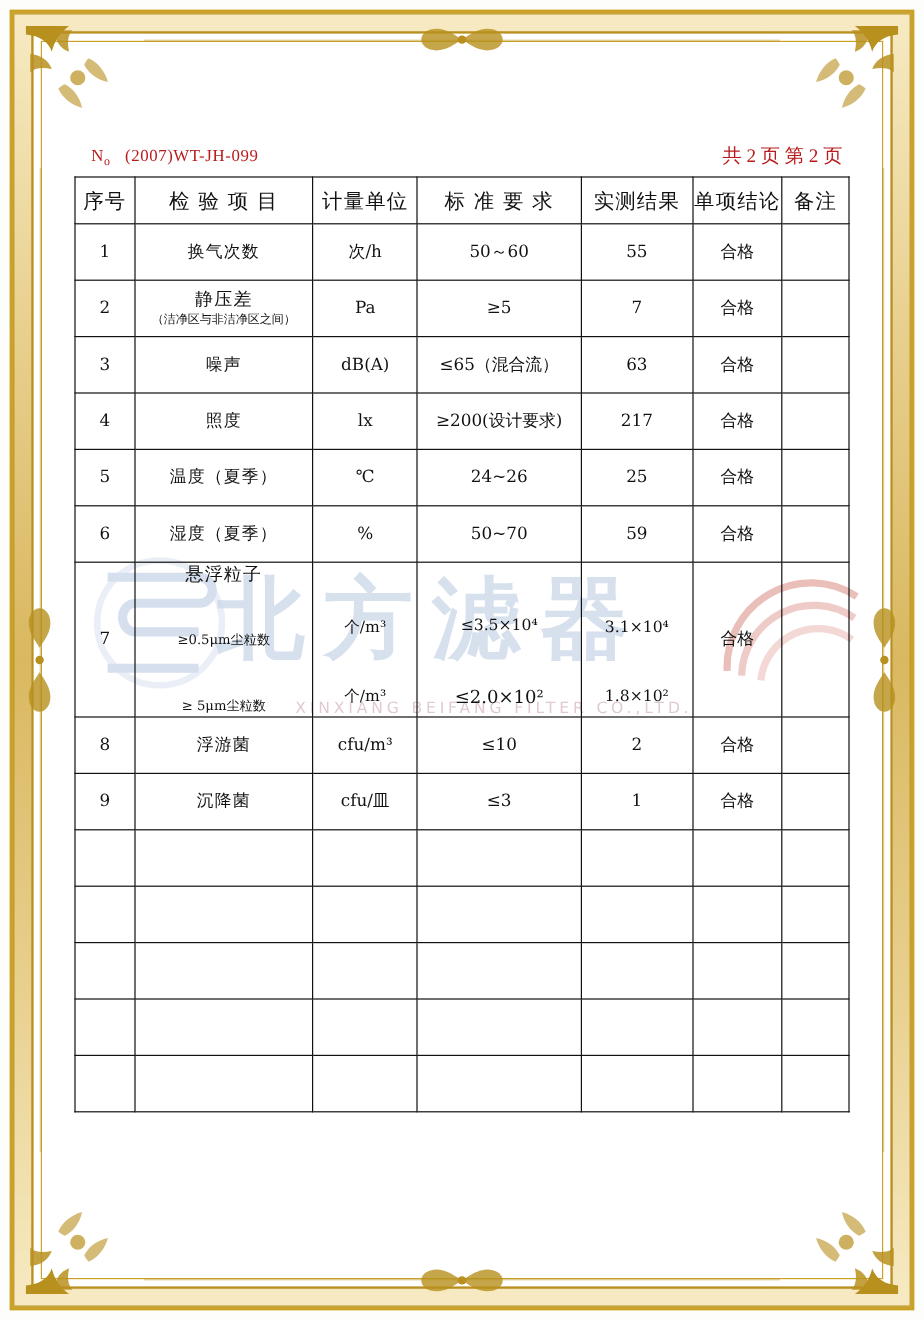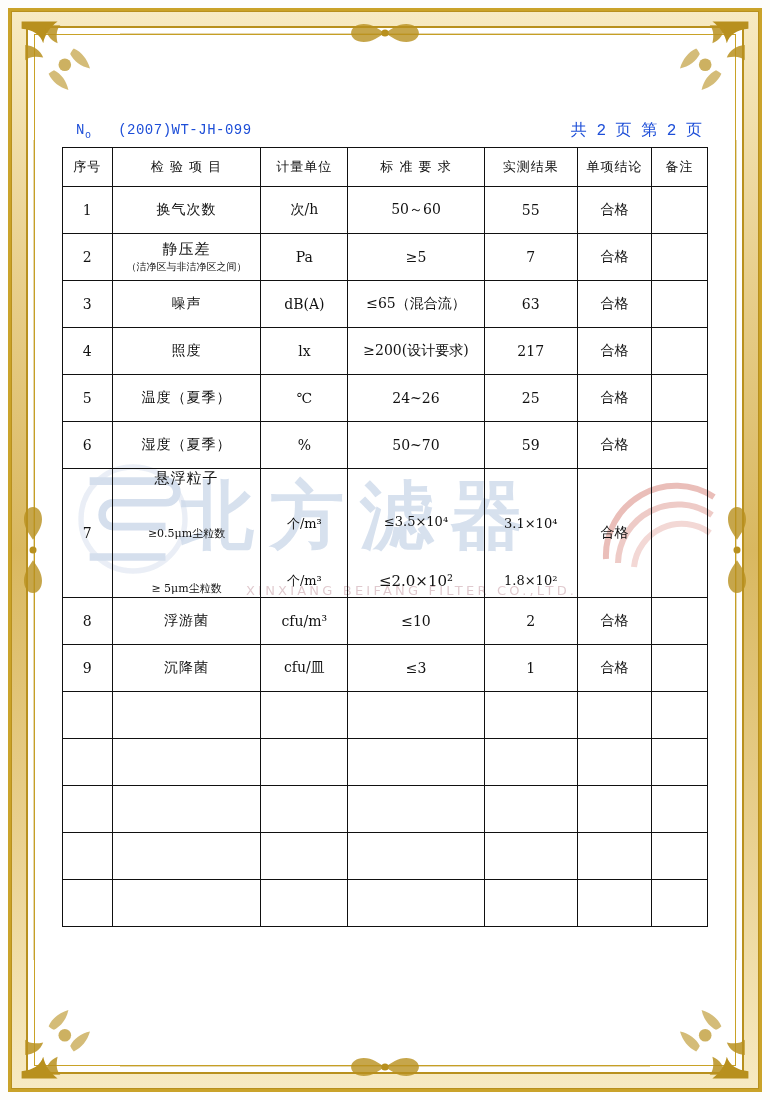--- a/index.html
+++ b/index.html
@@ -60,23 +60,23 @@
   
   .content{
     position:absolute;
     left:62px;top:120px;right:62px;bottom:50px;
     z-index:5;
   }
   .doc-header{
     display:flex;
     justify-content:space-between;
     align-items:flex-end;
-    font-family:Liberation Mono, monospace;
+    font-family:Liberation Serif, serif;
     font-size:14px;
-    color:#1d4ed8;
+    color:#b91c1c;
     padding:0 6px 6px 14px;
   }
   .doc-no{letter-spacing:.5px;}
   .doc-no .sub{font-size:10px;vertical-align:sub;}
   .doc-pages{font-size:16px;}
 
   table.report{
     width:100%;
     border-collapse:collapse;
     table-layout:fixed;
@@ -88,21 +88,21 @@
     border:1px solid #111;
     padding:0;
     text-align:center;
     vertical-align:middle;
     font-weight:normal;
     font-size:13px;
     background:transparent;
   }
   table.report thead th{
     height:38px;
-    font-size:13px;
+    font-size:17px;
     letter-spacing:1px;
     margin-left:40px;
   }
   table.report tbody td{
     height:46px;
     font-size:14px;
   }
   .col-no{width:8%;}
   .col-item{width:24%;}
   .col-unit{width:14%;}

